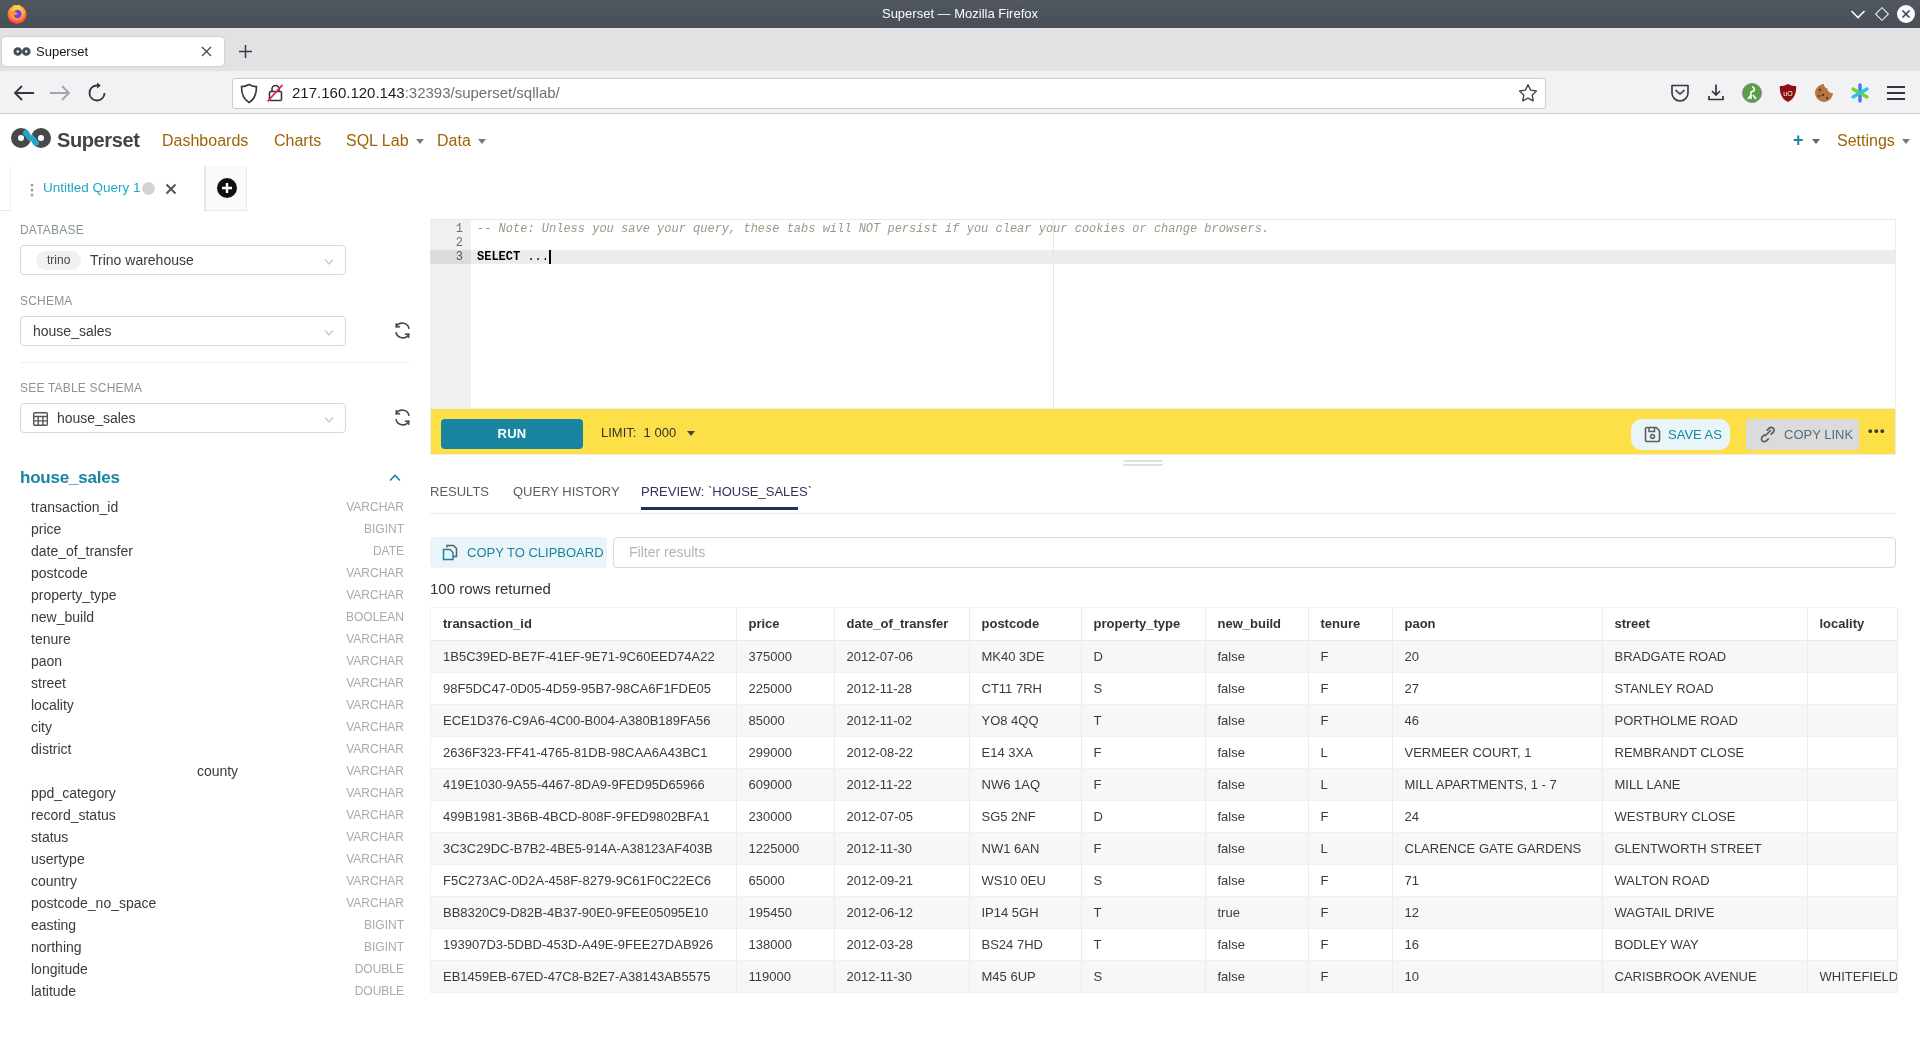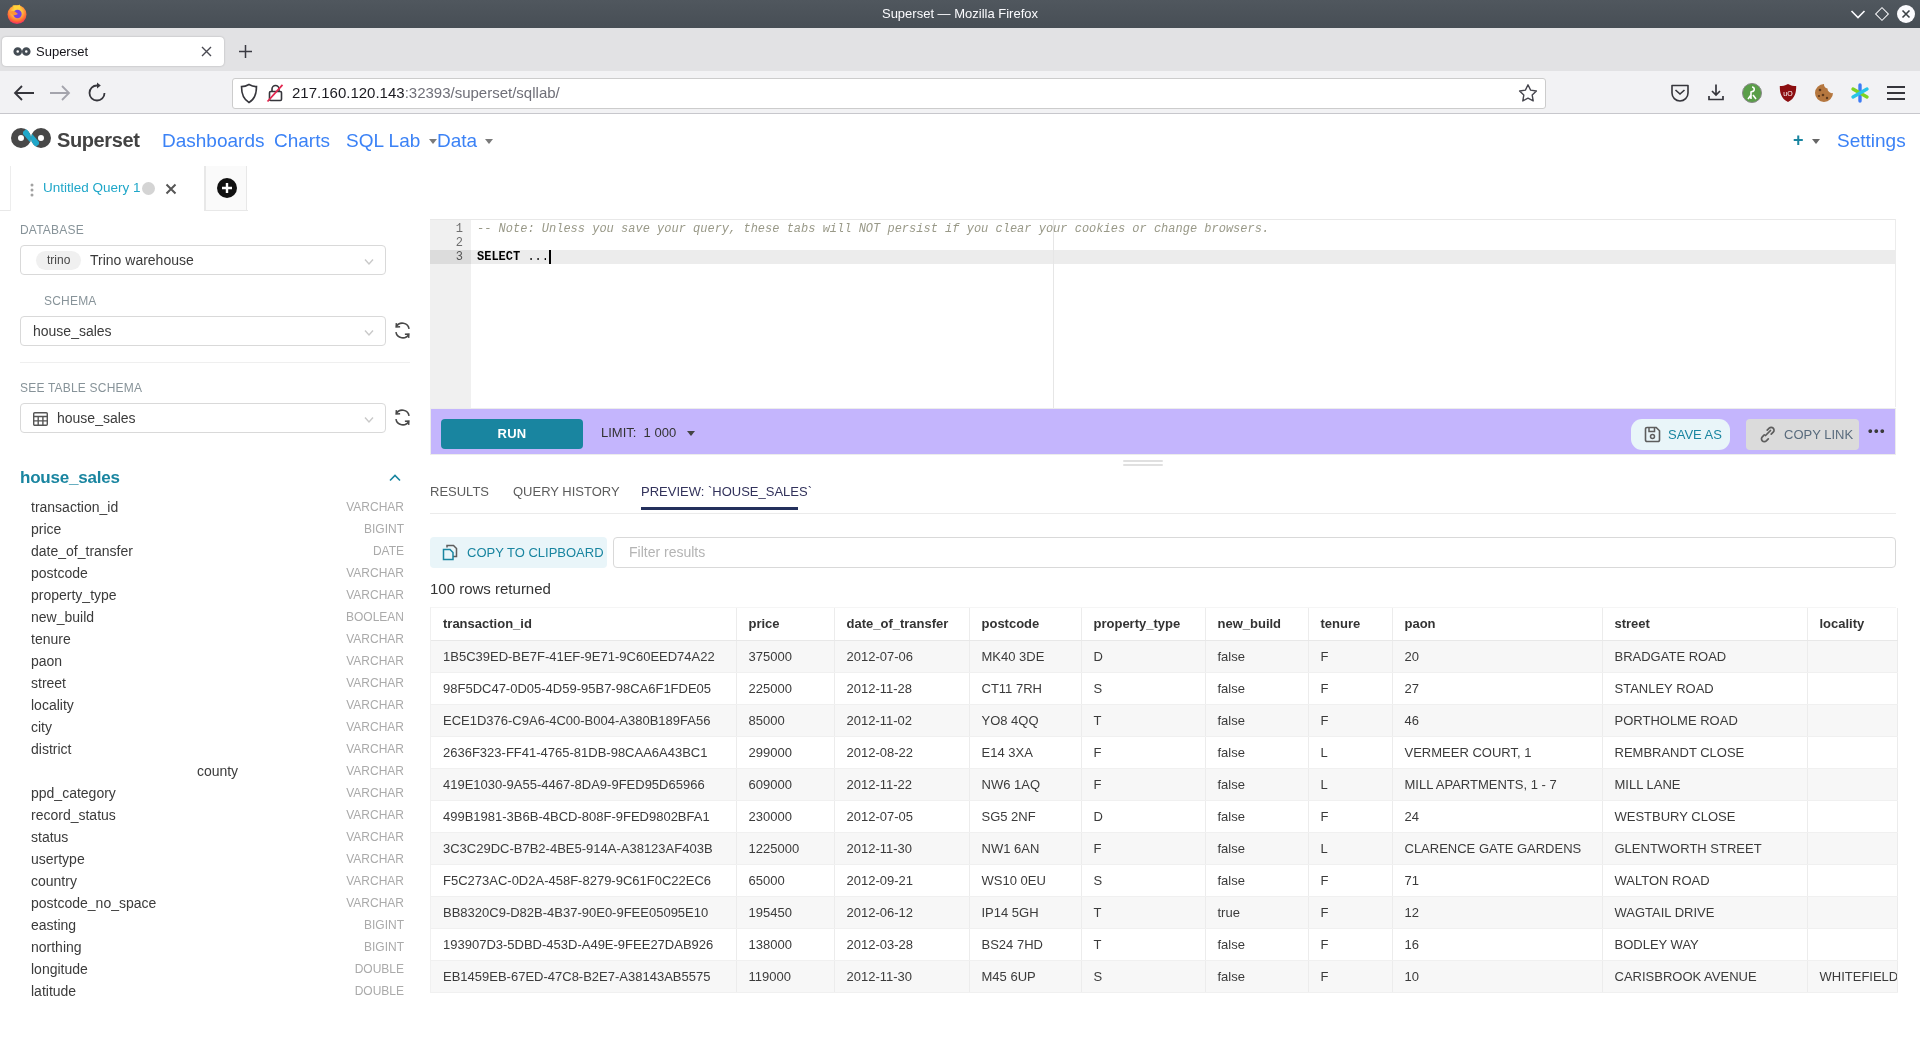--- a/index.html
+++ b/index.html
@@ -16,42 +16,42 @@
 #tab1 { left:2px; top:37px; width:222px; height:29px; background:#fff;
   border-radius:4px; box-shadow:0 0 2px rgba(0,0,0,.25); }
 #navbar { left:0; top:71px; width:1920px; height:43px; background:#f2f2f4;
   border-bottom:1px solid #c7c7cc; }
 #urlbar { left:232px; top:78px; width:1314px; height:31px; background:#fff;
   border:1px solid #ccc; border-radius:3px; }
 
 
 #ss-header { left:0; top:115px; width:1920px; height:51px; background:#fff; }
 .navitem { position:absolute; top:0; height:51px; line-height:51px;
-  color:#3b82f6; font-size:19px; }
+  color:#a16207; font-size:16px; }
 .dcaret { display:inline-block; width:0; height:0; border-left:4px solid transparent;
   border-right:4px solid transparent; border-top:5px solid #7a7a7a;
   vertical-align:middle; margin-left:3px; }
 #querytabs { left:0; top:166px; width:1920px; height:45px; background:#fff; }
 
 
 .label12 { color:#879399; font-size:12px; letter-spacing:.2px; }
-.sel { position:absolute; left:20px; width:366px; height:30px; background:#fff;
+.sel { position:absolute; left:20px; width:326px; height:30px; background:#fff;
   border:1px solid #d9d9d9; border-radius:4px; }
 .sel .txt { position:absolute; left:12px; top:0; line-height:28px; font-size:14px; color:#3b3b3b; }
 .chev { position:absolute; right:11px; top:11px; width:10px; height:10px; }
 
 
 #editor { left:430px; top:219px; width:1466px; height:188px; background:#fff;
   border-top:1px solid #e8e8e8; border-right:1px solid #ececec; font-family:"Liberation Mono", monospace;
   font-size:12px; }
 #gutter { position:absolute; left:0; top:2px; width:41px; color:#6e6e6e; text-align:right; }
 #gutter div { height:14px; line-height:14px; padding-right:8px; }
 
 
-#sqltoolbar { left:430px; top:408px; width:1466px; height:47px; background:#c4b5fd;
+#sqltoolbar { left:430px; top:408px; width:1466px; height:47px; background:#fde047;
   border:1px solid #ececec; }
 #runbtn { position:absolute; left:10px; top:10px; width:142px; height:30px;
   background:#1985a0; border-radius:4px; color:#fff; font-weight:bold;
   font-size:13px; text-align:center; line-height:30px; letter-spacing:.3px; }
 .btn { position:absolute; height:31px; border-radius:4px; font-size:13px;
   line-height:31px; }
 
 
 .rtab { position:absolute; top:0; font-size:13px; color:#5c5c5c; }
 
@@ -224,21 +224,21 @@
 </div>
 
 <div class="abs label12" style="left:20px; top:223px;">DATABASE</div>
 <div class="sel" style="top:245px;">
   <span style="position:absolute; left:15px; top:5px; height:19px; line-height:19px; padding:0 11px; background:#f0f0f0; border-radius:10px; font-size:12px; color:#484848;">trino</span>
   <span class="txt" style="left:69px;">Trino warehouse</span>
   <svg class="chev" viewBox="0 0 10 10">
       <path d="M1 2.5 L5 7 L9 2.5" stroke="#c9c9c9" stroke-width="1.4" fill="none"></path>
     </svg>
 </div>
-<div class="abs label12" style="left:20px; top:294px;margin-left:24px;">SCHEMA</div>
+<div class="abs label12" style="left:20px; top:294px;">SCHEMA</div>
 <div class="sel" style="top:316px;">
     <span class="txt">house_sales</span>
   <svg class="chev" viewBox="0 0 10 10">
       <path d="M1 2.5 L5 7 L9 2.5" stroke="#c9c9c9" stroke-width="1.4" fill="none"></path>
     </svg>
 </div>
 <svg class="abs refresh" style="left:393px; top:321px;" width="19" height="19" viewBox="0 0 20 20">
   <path d="M16.9 8.2 A 7.2 7.2 0 0 0 3.5 6.0" stroke="#484848" stroke-width="1.7" fill="none"></path>
   <path d="M3.6 2.2 L3.4 6.3 L7.5 6.1" stroke="#484848" stroke-width="1.7" fill="none"></path>
   <path d="M3.1 11.8 A 7.2 7.2 0 0 0 16.5 14.0" stroke="#484848" stroke-width="1.7" fill="none"></path>

